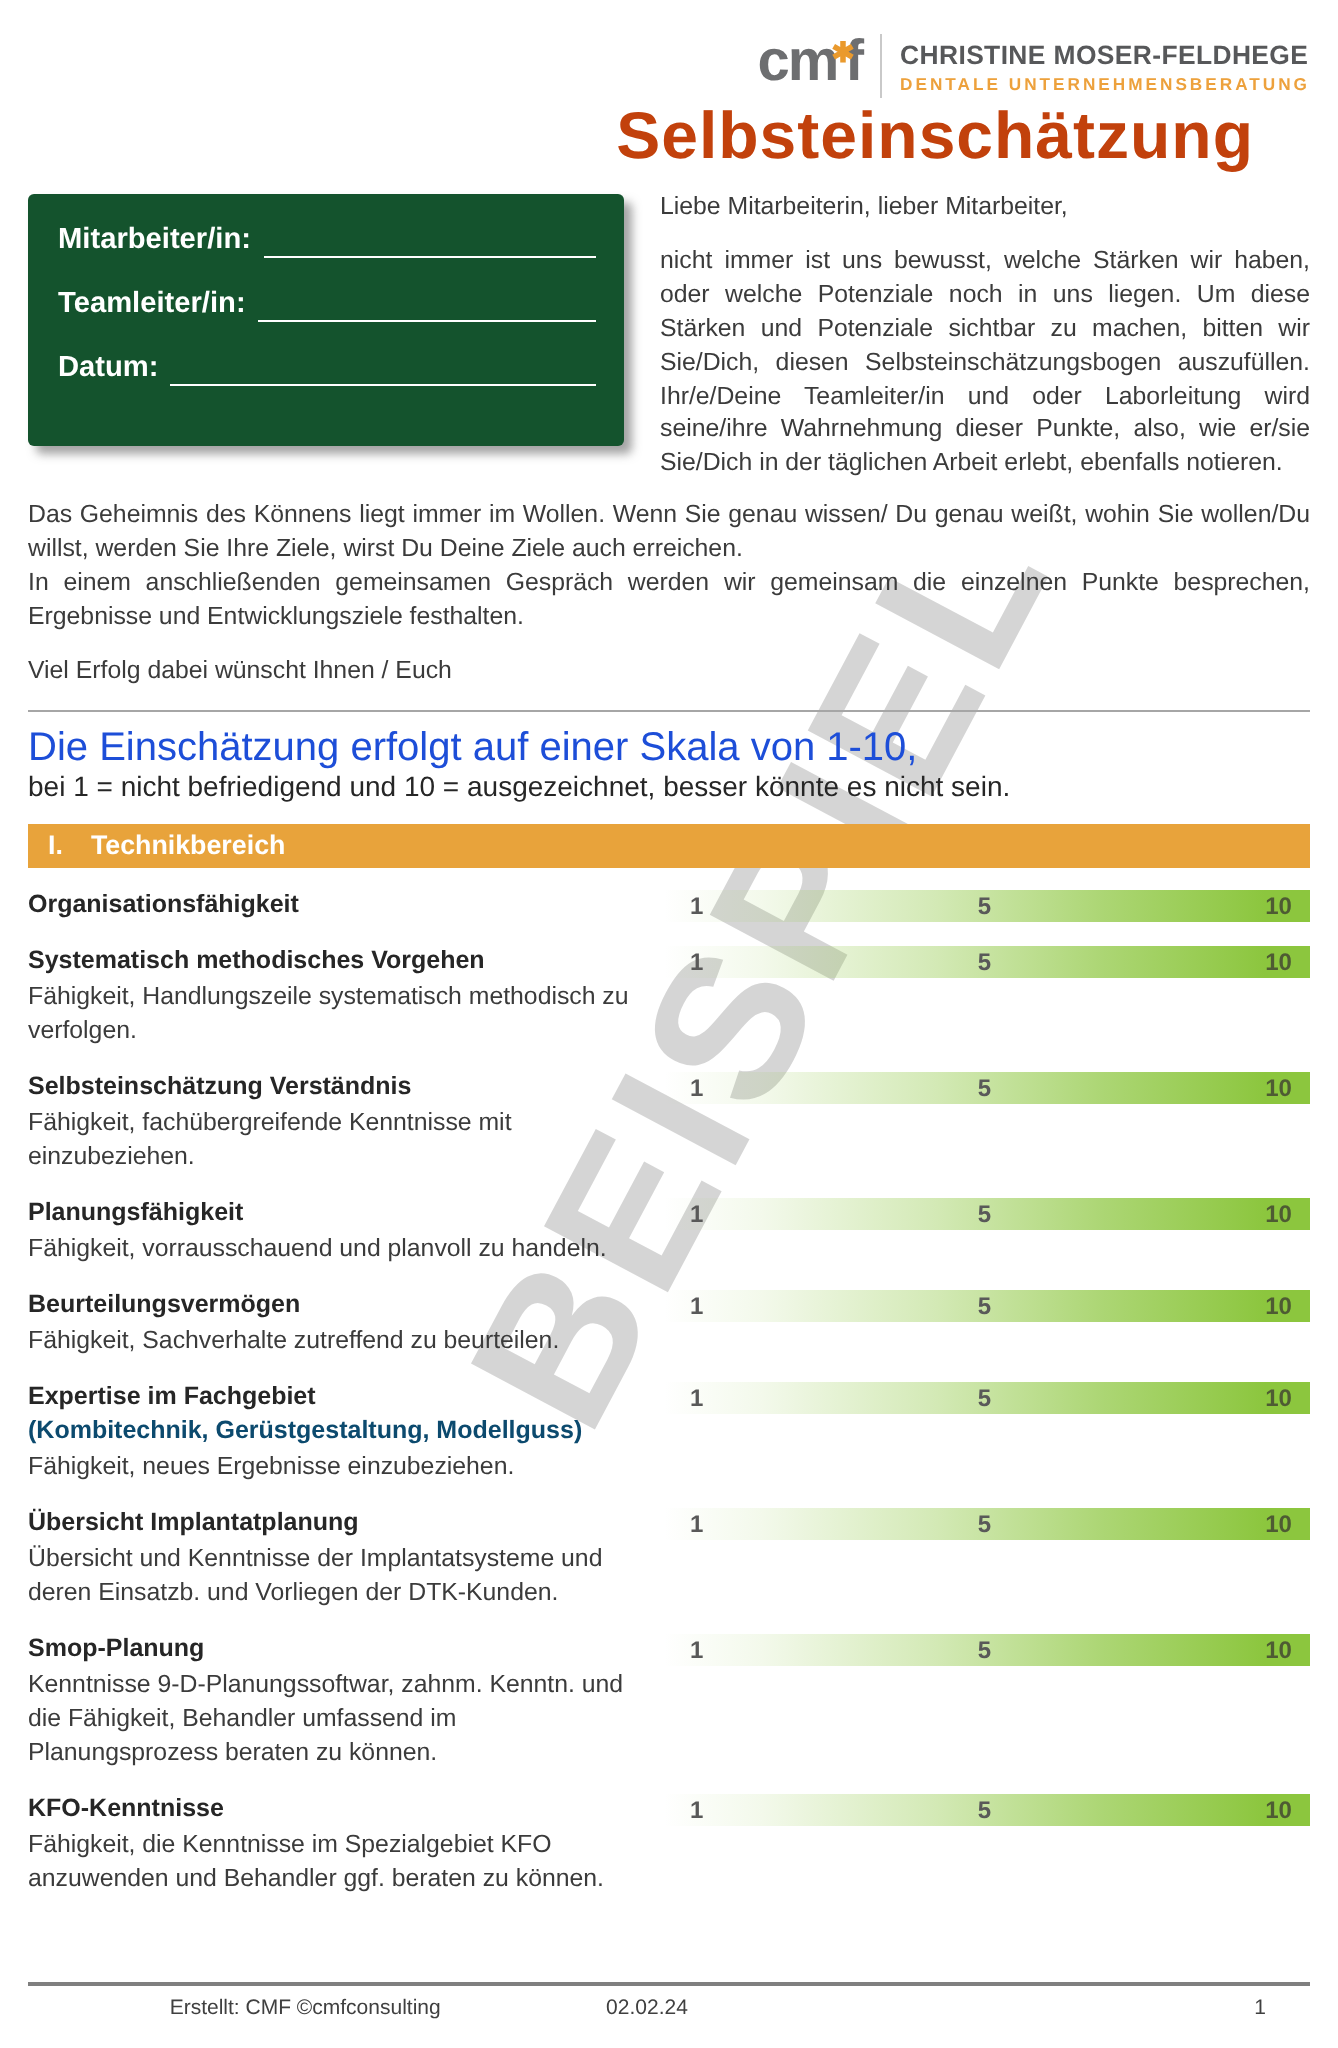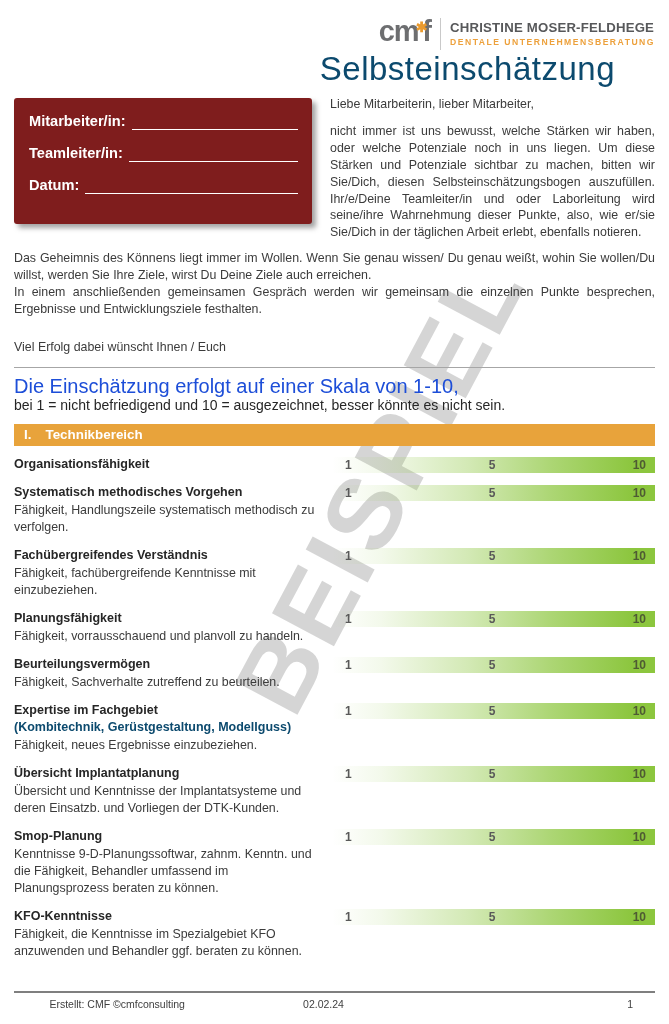--- a/index.html
+++ b/index.html
@@ -25,38 +25,38 @@
   .content { position:relative; z-index:1; }
 
   
   .header { display:flex; justify-content:space-between; align-items:flex-end;flex-direction:column; }
   .logo-block { display:flex; align-items:center; gap:9px; padding-top:4px; }
   .logo-word { font-size:29px; font-weight:bold; color:#6d6e70; letter-spacing:-1px; line-height:30px; }
   .logo-mark { display:inline-block; color:#ea9a2d; font-size:14px; position:relative; top:-9px; margin:0 -4px 0 -3px; }
   .logo-divider { width:1px; height:32px; background:#c9c9c9; }
   .company-name { font-size:13.2px; font-weight:bold; color:#57585a; letter-spacing:0.2px; }
   .company-tagline { font-size:8.6px; font-weight:bold; color:#eda13c; letter-spacing:1.5px; margin-top:2px; }
-  .doc-title { font-size:33px; font-weight:normal; color:#0c4a6e; letter-spacing:0.5px; margin-right:40px; line-height:36px; }
+  .doc-title { font-size:33px; font-weight:bold; color:#c2410c; letter-spacing:0.5px; margin-right:28px; line-height:36px; }
 
   
   .intro { margin-top:9px; font-size:12.4px; line-height:16.9px; }
   .form-box {
     float:left; width:298px; height:126px;
-    background:#7f1d1d; border-radius:3px;
+    background:#14532d; border-radius:3px;
     box-shadow:4px 4px 5px rgba(90,90,90,0.55);
     margin:2px 18px 8px 0;
     padding:15px 14px 8px 15px;
   }
   .form-row { display:flex; align-items:flex-end; margin-bottom:15px; }
   .form-label { color:#ffffff; font-weight:bold; font-size:14.6px; white-space:nowrap; margin-right:6px; }
   .form-line { flex:1; border-bottom:1.6px solid #ffffff; height:15px; }
   .greeting { text-align:left; margin-bottom:10px; }
   .para { text-align:justify; }
   .after-box { clear:left; margin-top:9px; }
-  .wish { margin-top:21px; }
+  .wish { margin-top:10px; }
 
   
   .rule { border:none; border-top:1.6px solid #a6a6a6; margin:11px 0 9px 0; }
   .scale-note-bold { font-size:20px; font-weight:normal; color:#1d4ed8; line-height:19px; }
   .scale-note-normal { font-size:14px; color:#262626; line-height:19px; }
 
   
   .section-bar {
     margin-top:9px; background:#e8a33b; color:#ffffff;
     font-size:13.4px; font-weight:bold;
@@ -87,21 +87,21 @@
   }
   .scale-max { color:#4e5b33; }
 
   
   .footer {
     position:absolute; left:14px; right:14px; bottom:14px;
     border-top:2px solid #7f7f7f; padding-top:5px;
     display:flex; align-items:baseline;
     font-size:10.5px; color:#404040;
   }
-  .footer-left { flex:1; text-align:center; }
+  .footer-left { flex:1; text-align:right; }
   .footer-center { flex:1; text-align:center; }
   .footer-right { flex:1; text-align:right; padding-right:22px; }
 </style>
 </head>
 <body>
 
 <div class="page">
 
   <div class="watermark">BEISPIEL</div>
 
@@ -180,21 +180,21 @@
           <div class="scale-bar">
             <span>1</span>
             <span>5</span>
             <span class="scale-max">10</span>
           </div>
         </div>
       </div>
 
       <div class="item">
         <div class="item-text">
-          <div class="item-title">Fachübergreifendes Verständnis</div>
+          <div class="item-title">Selbsteinschätzung Verständnis</div>
 
           <div class="item-desc">Fähigkeit, fachübergreifende Kenntnisse mit einzubeziehen.</div>
         </div>
         <div class="item-scale">
           <div class="scale-bar">
             <span>1</span>
             <span>5</span>
             <span class="scale-max">10</span>
           </div>
         </div>

